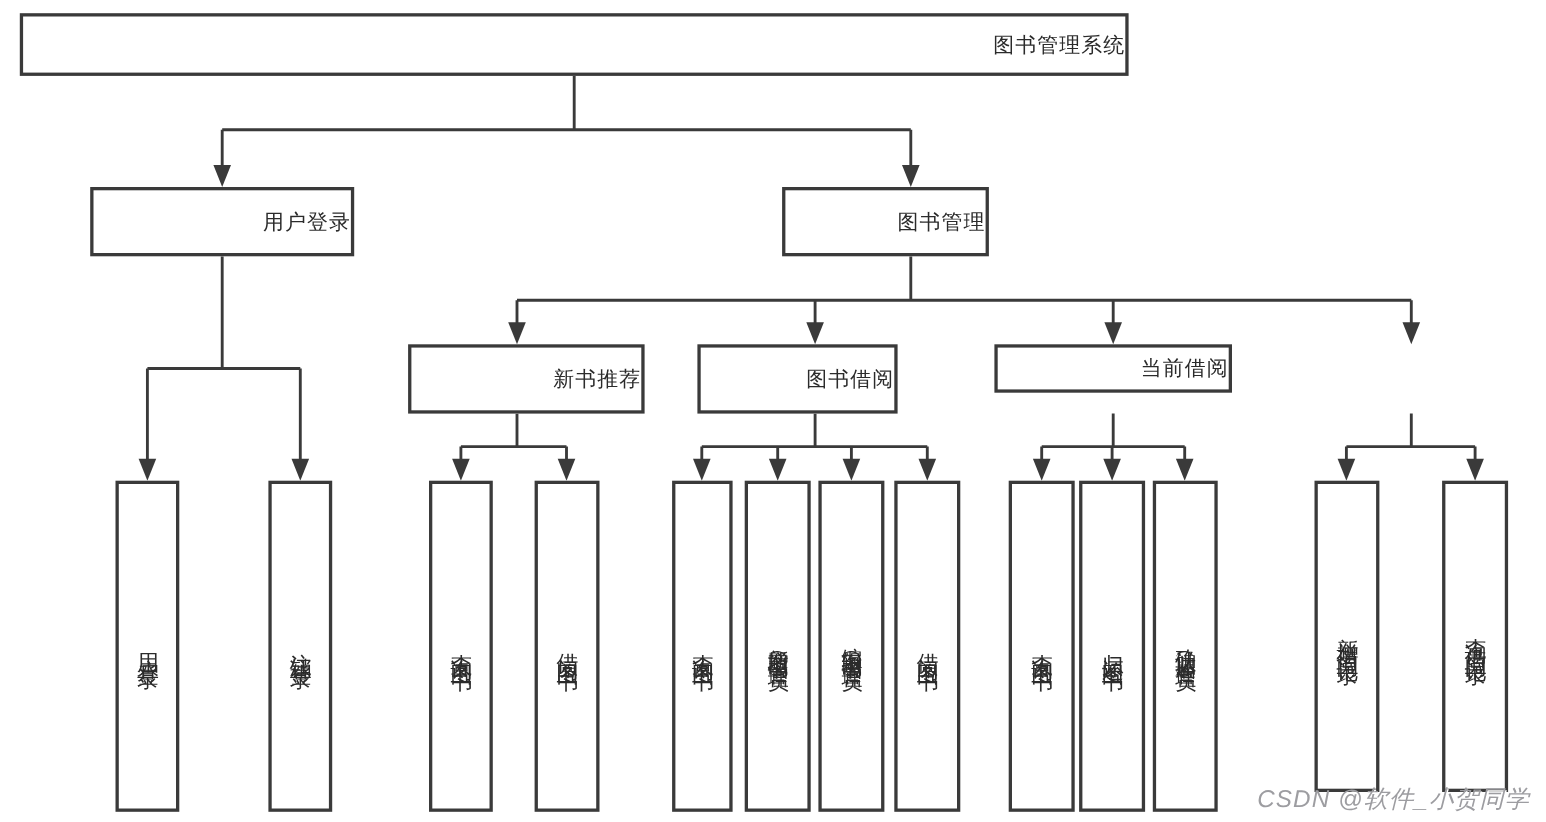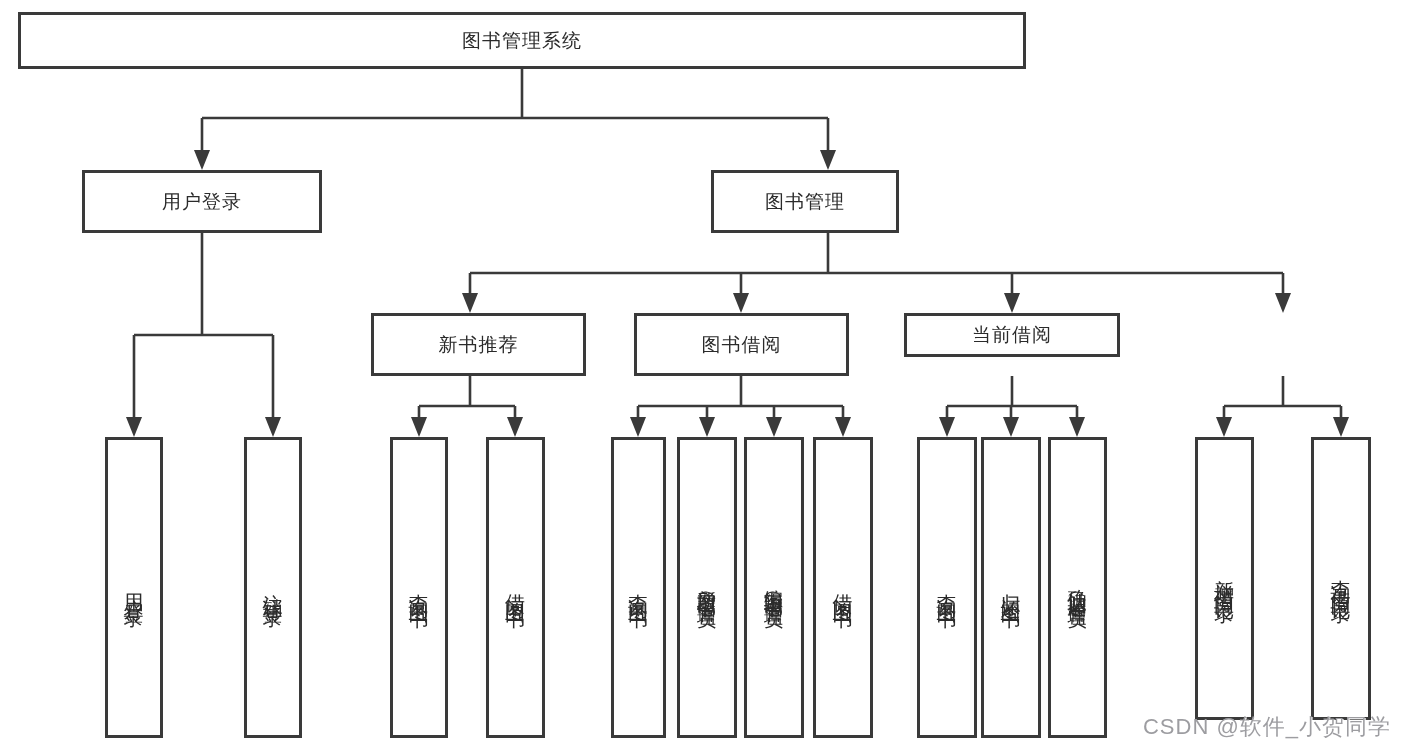--- a/index.html
+++ b/index.html
@@ -18,21 +18,21 @@
     background:var(--bg);
     overflow:hidden;
   }
   .connectors{position:absolute;left:0;top:0;width:1405px;height:747px;}
   .connectors path{stroke:var(--line);stroke-width:2.6;fill:none;}
   .connectors polygon{fill:var(--line);stroke:none;}
   .hbox{
     position:absolute;
     background:#fff;
     border:3px solid var(--box-border);
-    display:flex;align-items:center;justify-content:center;
+    display:flex;align-items:center;justify-content:flex-end;
     font-size:19px;
     letter-spacing:1px;
     color:var(--text);
     white-space:nowrap;
   }
   .hbox.root{font-size:19px;}
   .vbox{
     position:absolute;
     background:#fff;
     border:3px solid var(--box-border);
@@ -48,20 +48,21 @@
   }
   .vbox.long span{letter-spacing:3px;font-size:19px;}
   .watermark{
     position:absolute;
     right:14px;top:712px;
     font-size:22px;
     letter-spacing:1px;
     color:var(--watermark);
     text-shadow:1px 1px 0 #ffffff;
     white-space:nowrap;
+    font-style:italic;
   }
 </style>
 </head>
 <body>
 
 <div class="stage">
 
   <svg class="connectors" width="1405" height="747" viewBox="0 0 1405 747" aria-hidden="true">
 
     <path d="M522 69 V118 M202 118 H828 M202 118 V153 M828 118 V153"></path>
@@ -105,21 +106,21 @@
   <div class="hbox" style="left:82px;top:170px;width:240px;height:63px">
     <span>用户登录</span>
   </div>
   <div class="hbox" style="left:711px;top:170px;width:188px;height:63px">
     <span>图书管理</span>
   </div>
 
   <div class="hbox" style="left:371px;top:313px;width:215px;height:63px">
     <span>新书推荐</span>
   </div>
-  <div class="hbox" style="left:634px;top:313px;width:215px;height:63px">
+  <div class="hbox" style="left:634px;top:313px;width:182px;height:63px">
     <span>图书借阅</span>
   </div>
   <div class="hbox" style="left:904px;top:313px;width:216px;height:44px">
     <span>当前借阅</span>
   </div>
 
   <div class="vbox" style="left:105px;top:437px;width:58px;height:301px">
     <span>用户登录</span>
   </div>
   <div class="vbox" style="left:244px;top:437px;width:58px;height:301px">

